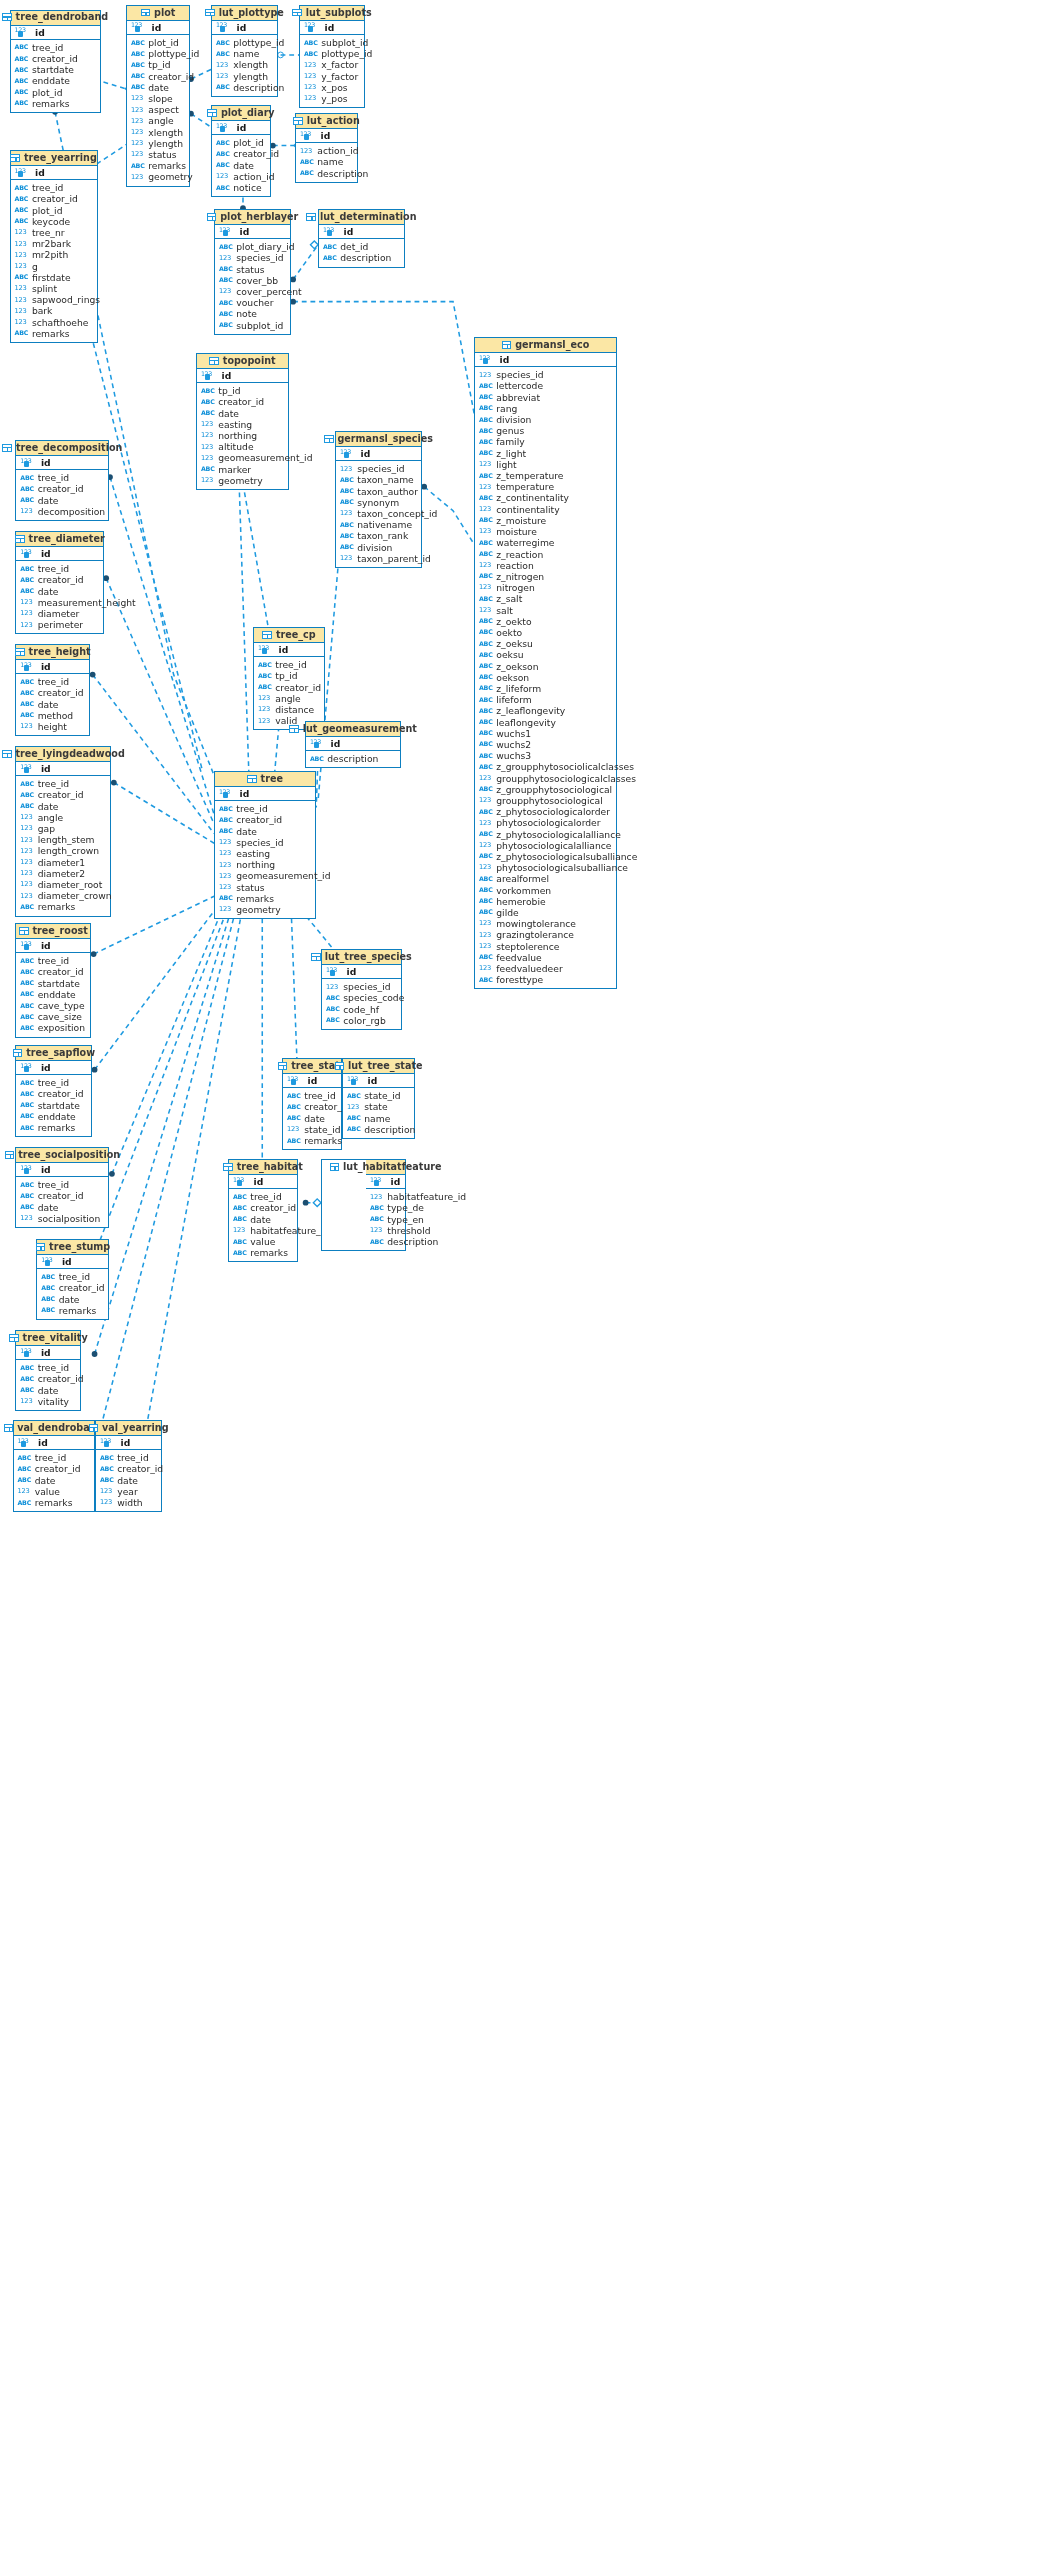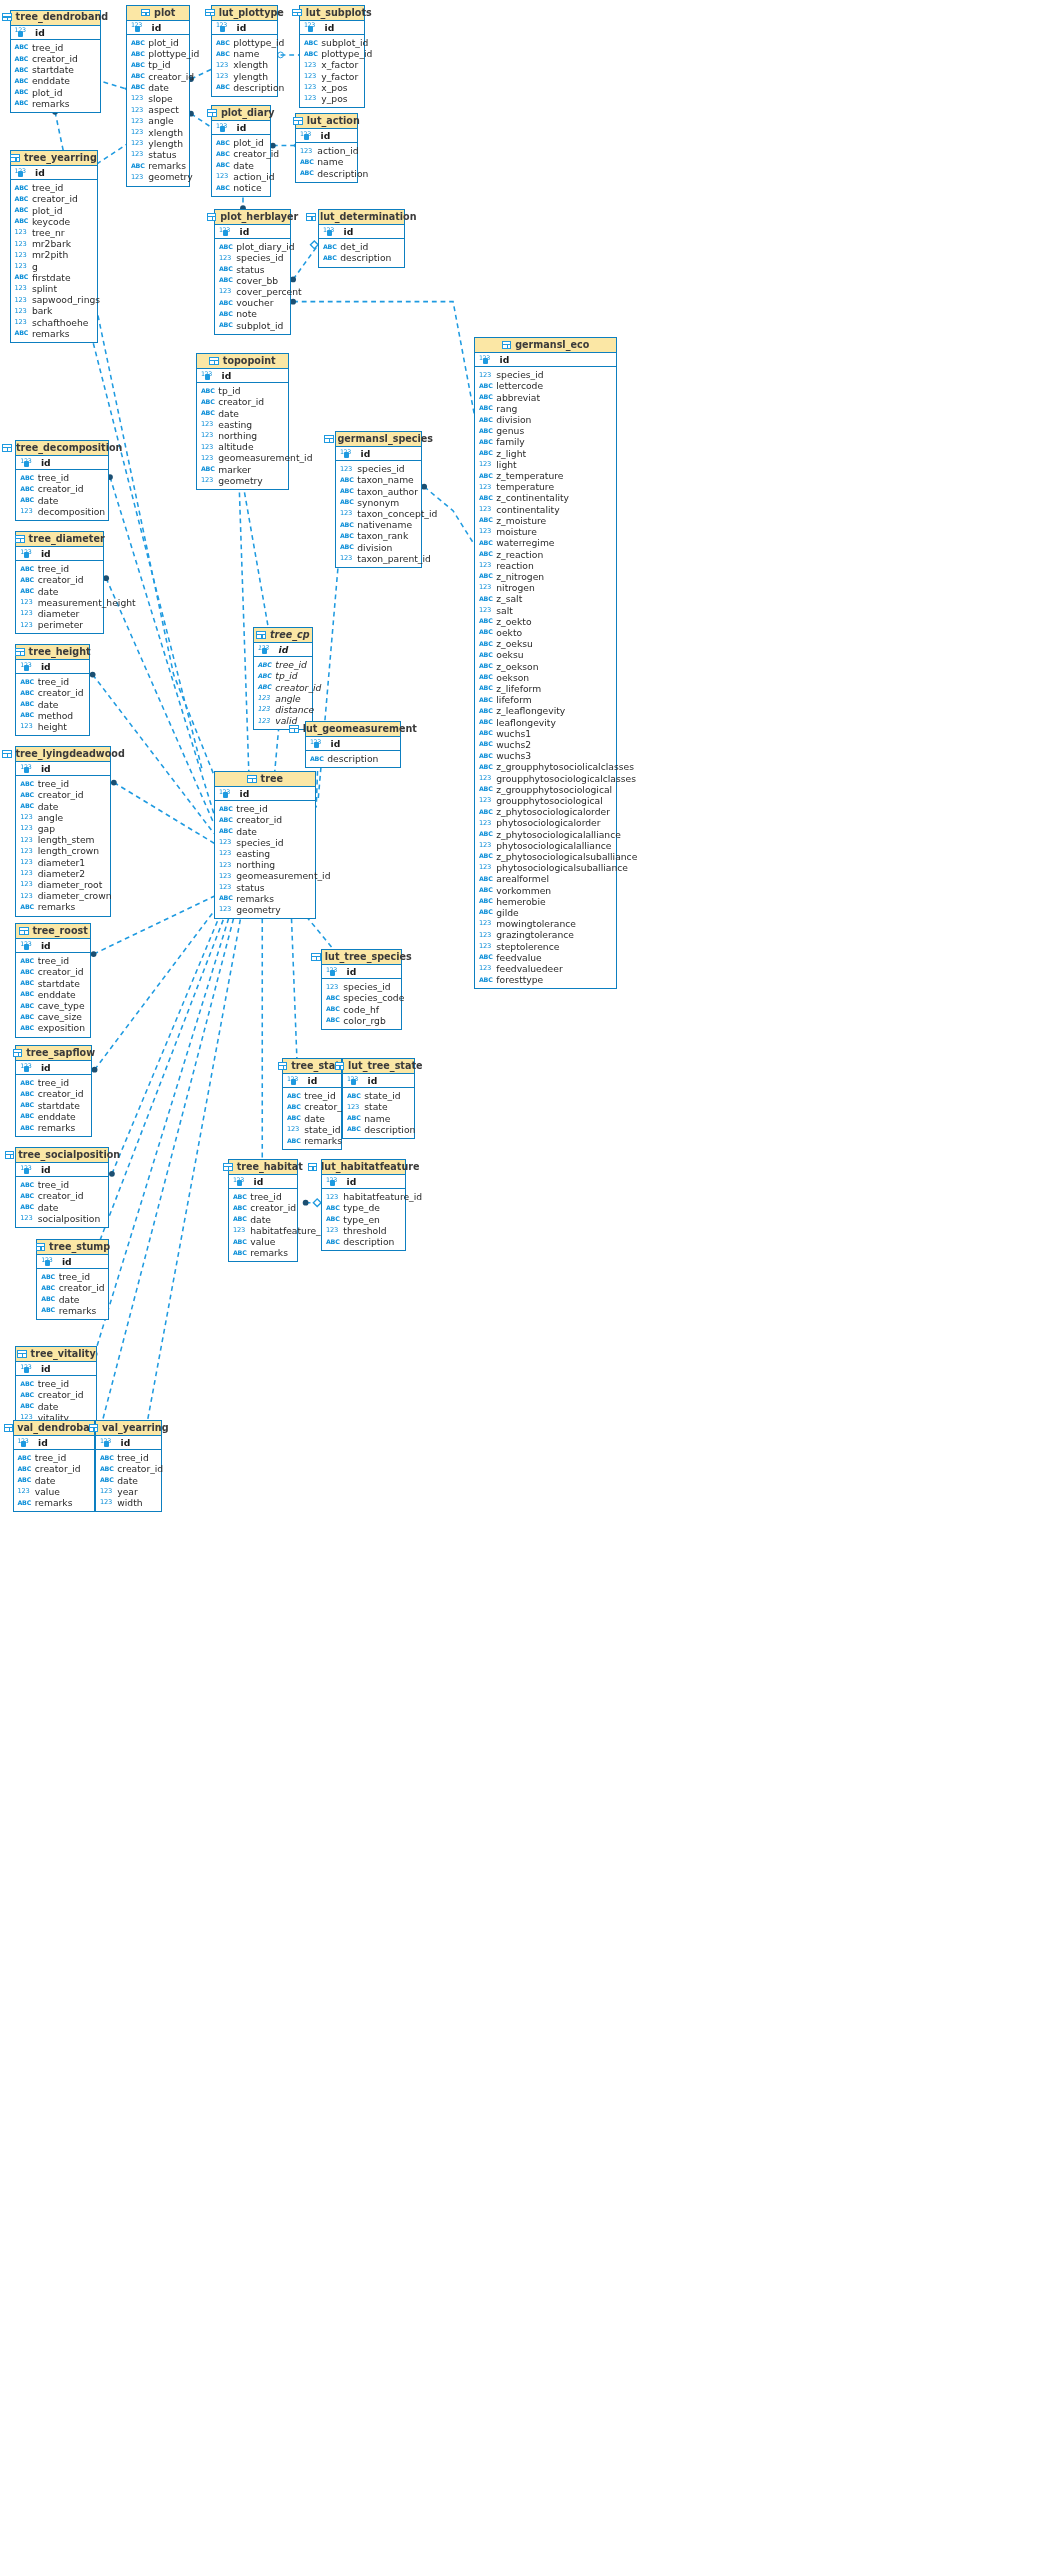--- a/index.html
+++ b/index.html
@@ -1014,21 +1014,21 @@
         <div class="col">
           <span class="typ">ABC</span>
           <span class="lbl">method</span>
         </div>
         <div class="col">
           <span class="typ num">123</span>
           <span class="lbl">height</span>
         </div>
       </div>
     </div>
-    <div class="tbl" style="left: 253px; top: 627px; width: 60px; font-style: italic;">
+    <div class="tbl" style="left: 253px; top: 627px; width: 72px;">
       <div class="hdr">
         <span class="gicon"></span>
         <span>tree_cp</span>
       </div>
       <div class="pk">
         <span class="keyicon">
           <span class="n">123</span>
           <span class="k"></span>
         </span>
         <span class="lbl">id</span>
@@ -1435,21 +1435,21 @@
         <div class="col">
           <span class="typ">ABC</span>
           <span class="lbl">value</span>
         </div>
         <div class="col">
           <span class="typ">ABC</span>
           <span class="lbl">remarks</span>
         </div>
       </div>
     </div>
-    <div class="tbl" style="left: 321px; top: 1159px; width: 85px;">
+    <div class="tbl" style="left: 321px; top: 1159px; width: 85px; padding-left: 44px;">
       <div class="hdr">
         <span class="gicon"></span>
         <span>lut_habitatfeature</span>
       </div>
       <div class="pk">
         <span class="keyicon">
           <span class="n">123</span>
           <span class="k"></span>
         </span>
         <span class="lbl">id</span>
@@ -1501,21 +1501,21 @@
         <div class="col">
           <span class="typ">ABC</span>
           <span class="lbl">date</span>
         </div>
         <div class="col">
           <span class="typ">ABC</span>
           <span class="lbl">remarks</span>
         </div>
       </div>
     </div>
-    <div class="tbl" style="left: 15.4px; top: 1330px; width: 82px; margin-top: 16px;">
+    <div class="tbl" style="left: 15.4px; top: 1330px; width: 66px;">
       <div class="hdr">
         <span class="gicon"></span>
         <span>tree_vitality</span>
       </div>
       <div class="pk">
         <span class="keyicon">
           <span class="n">123</span>
           <span class="k"></span>
         </span>
         <span class="lbl">id</span>

